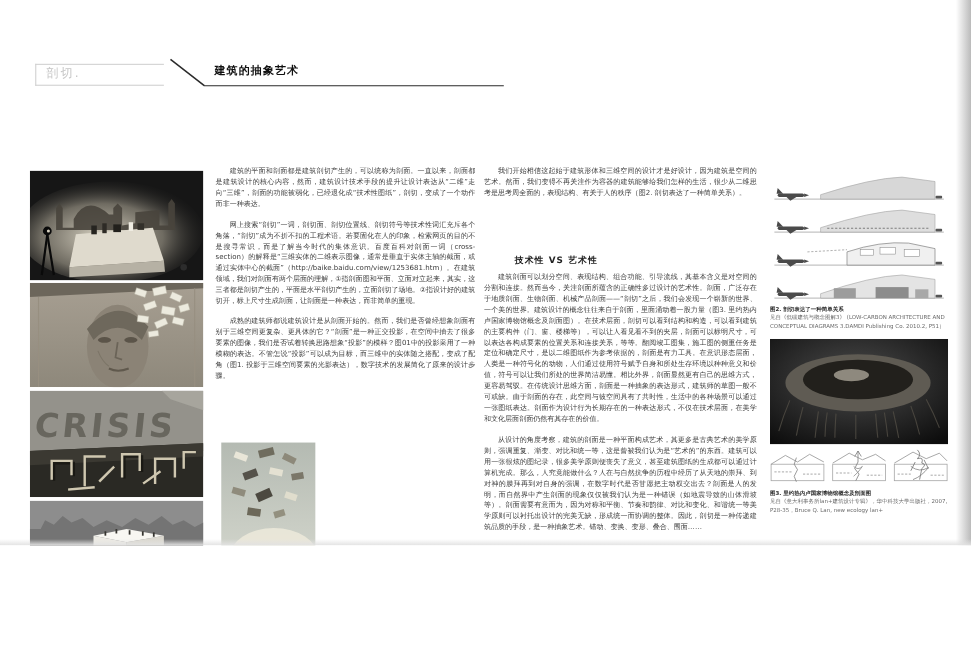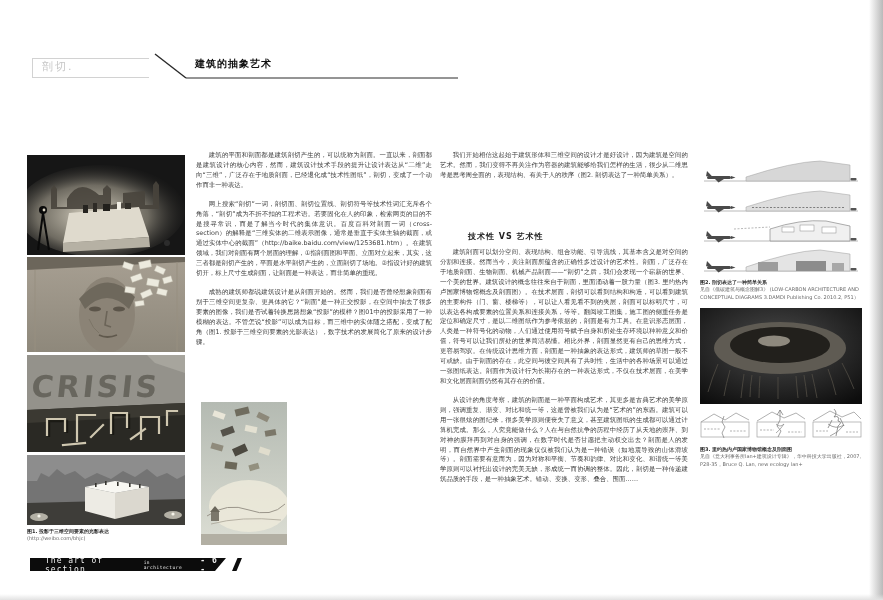--- a/index.html
+++ b/index.html
@@ -1,16 +1,16 @@
 <!DOCTYPE html>
 <html><head>
 <meta charset="utf-8">
 <style>
   html,body{margin:0;padding:0;background:#ffffff;}
-  .page{position:relative;width:883px;height:600px;background:#fff;overflow:hidden;
+  .page{position:relative;width:883px;height:496px;background:#fff;overflow:hidden;
         font-family:"DejaVu Sans","Liberation Sans",sans-serif;color:#3a3a3a;}
   .edge-right{position:absolute;right:0;top:0;width:14px;height:100%;
         background:linear-gradient(to right,rgba(255,255,255,0),#b9b9b9);}
   .edge-bottom{position:absolute;left:0;bottom:0;width:100%;height:6px;
         background:linear-gradient(to bottom,rgba(255,255,255,0),#e2e2e2);}
 
   
   .hdr{position:absolute;left:30px;top:48px;width:430px;height:34px;}
   .hdr .tagbox{position:absolute;left:2px;top:10px;width:116px;height:18px;
         border:1px solid #d2d2d2;border-right:none;}
@@ -165,21 +165,21 @@
       <circle cx="146" cy="59" r="1.6" fill="#f6f4ea"></circle>
     </svg>
   </div>
 
   <div class="cap" style="left:27px;top:528px;width:175px;">
     <div class="c1">图1. 投影于三维空间要素的光影表达</div>
     <div>(http://weibo.com/bhjc)</div>
   </div>
 
   <div class="col" style="left:196px;top:151px;width:236px;">
-    <p>建筑的平面和剖面都是建筑剖切产生的，可以统称为剖面。一直以来，剖面都是建筑设计的核心内容，然而，建筑设计技术手段的提升让设计表达从“二维”走向“三维”，广泛存在于地质剖面，已经退化成“技术性图纸”，剖切，变成了一个动作而非一种表达。</p>
+    <p>建筑的平面和剖面都是建筑剖切产生的，可以统称为剖面。一直以来，剖面都是建筑设计的核心内容，然而，建筑设计技术手段的提升让设计表达从“二维”走向“三维”，剖面的功能被弱化，已经退化成“技术性图纸”，剖切，变成了一个动作而非一种表达。</p>
     <p>网上搜索“剖切”一词，剖切面、剖切位置线、剖切符号等技术性词汇充斥各个角落，“剖切”成为不折不扣的工程术语。若要固化在人的印象，检索网页的目的不是搜寻常识，而是了解当今时代的集体意识。百度百科对剖面一词（cross-section）的解释是“三维实体的二维表示图像，通常是垂直于实体主轴的截面，或通过实体中心的截面”（http://baike.baidu.com/view/1253681.htm）。在建筑领域，我们对剖面有两个层面的理解，①指剖面图和平面、立面对立起来，其实，这三者都是剖切产生的，平面是水平剖切产生的，立面剖切了场地。②指设计好的建筑切开，标上尺寸生成剖面，让剖面是一种表达，而非简单的重现。</p>
     <p>成熟的建筑师都说建筑设计是从剖面开始的。然而，我们是否曾经想象剖面有别于三维空间更复杂、更具体的它？“剖面”是一种正交投影，在空间中抽去了很多要素的图像，我们是否试着转换思路想象“投影”的模样？图01中的投影采用了一种模糊的表达。不管怎说“投影”可以成为目标，而三维中的实体随之搭配，变成了配角（图1. 投影于三维空间要素的光影表达），数字技术的发展简化了原来的设计步骤。</p>
   </div>
 
   <div class="ph" style="left:201px;top:402px;">
     <svg width="86" height="143" viewBox="0 0 86 143">
       <defs>
         <linearGradient id="bg5" x1="0" y1="0" x2="0" y2="1">
           <stop offset="0%" stop-color="#b4bab2"></stop>
             <stop offset="100%" stop-color="#dcded4"></stop>

